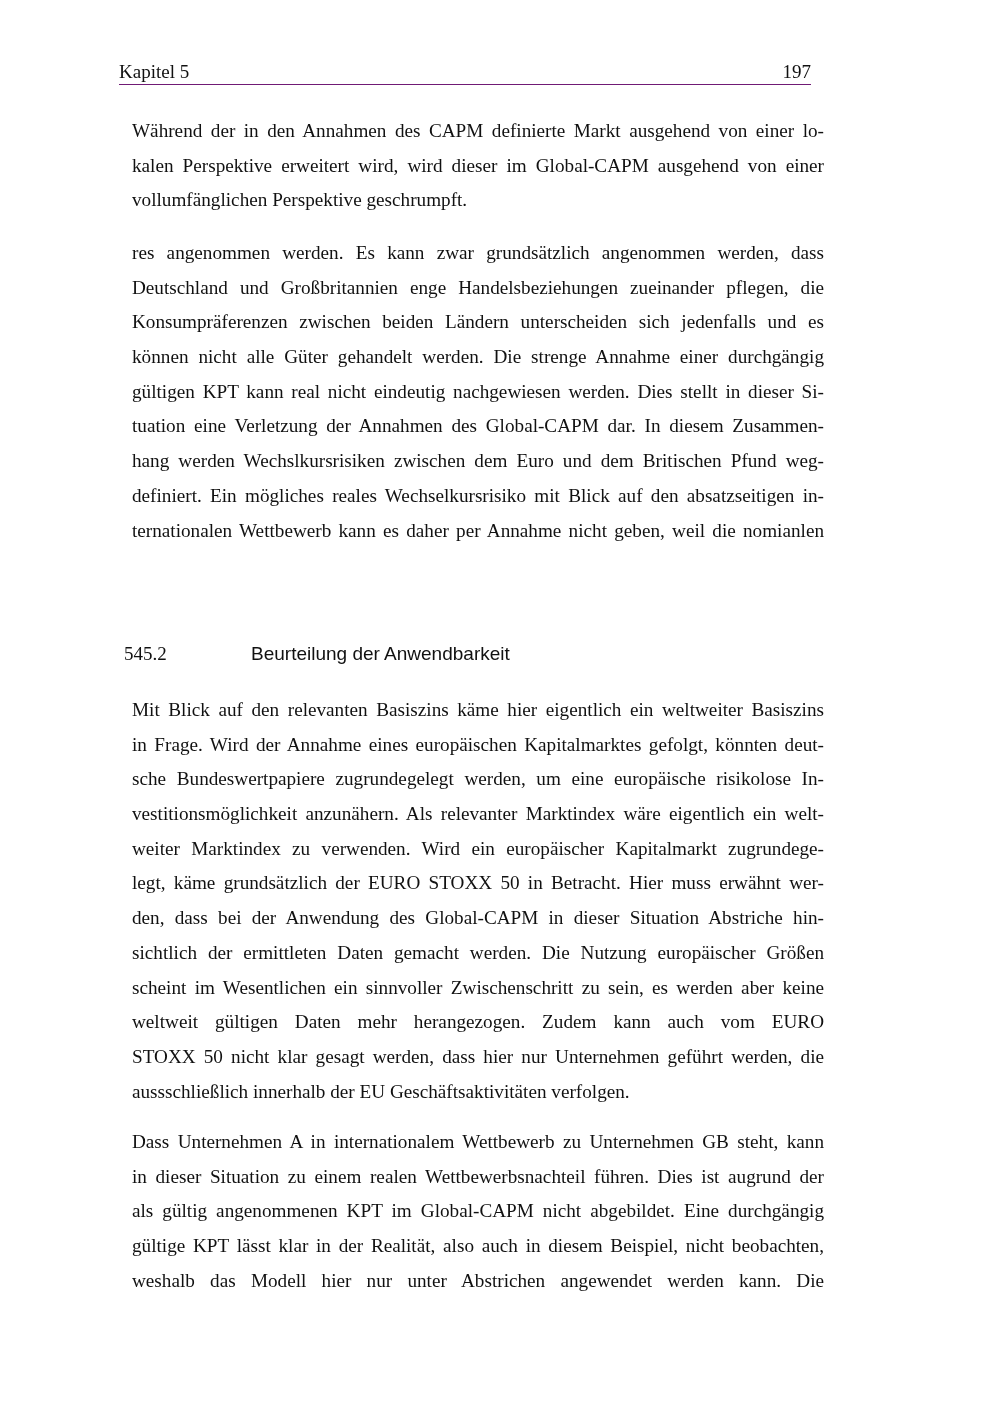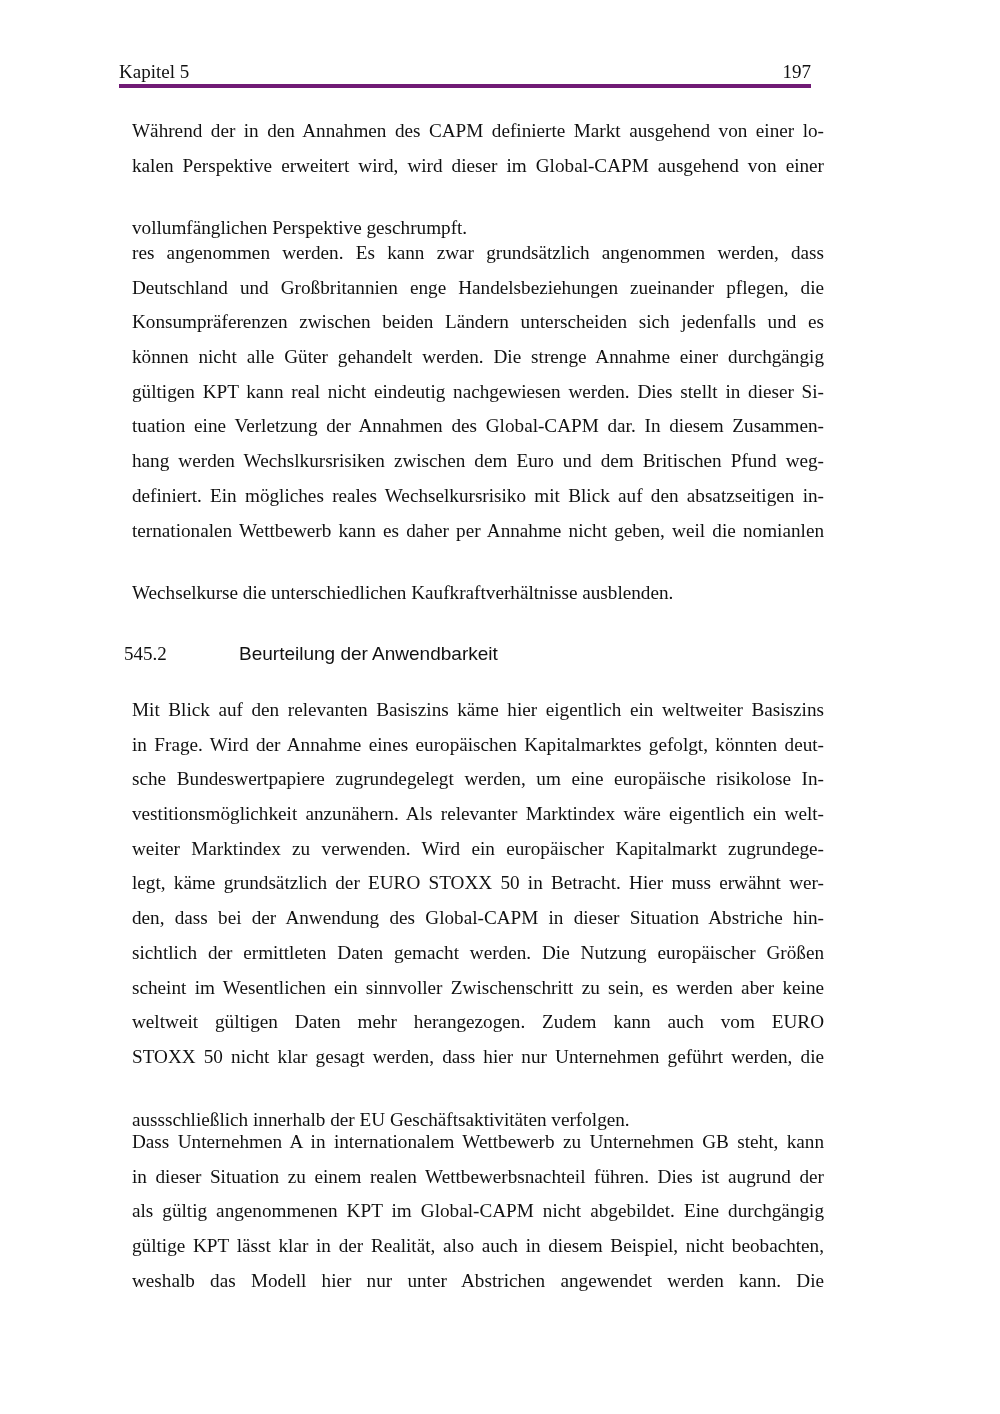--- a/index.html
+++ b/index.html
@@ -20,21 +20,21 @@
       left: 119px;
       top: 0;
       width: 692px;
     }
     .running-head {
       position: absolute;
       left: 0;
       top: 60px;
       width: 692px;
       height: 24px;
-      border-bottom: 4px solid #701a75;
+      border-bottom: 1px solid #701a75;
       font-size: 19px;
       line-height: 24px;
     }
     .running-head .chapter {
       position: absolute;
       left: 0;
       top: 0;
     }
     .running-head .page-number {
       position: absolute;
@@ -52,40 +52,39 @@
       line-height: 34.7px;
       font-size: 19.2px;
       text-align: justify;
       text-align-last: justify;
       white-space: nowrap;
       overflow: visible;
       word-spacing: 0;
     }
     .line.last {
       text-align-last: left;
-      margin-top: 28px;
     }
     .heading {
       position: absolute;
       left: 0;
       top: 640px;
       width: 692px;
       font-family: "Liberation Sans", "DejaVu Sans", sans-serif;
       font-size: 19px;
       line-height: 28px;
       color: #111111;
     }
     .heading .num {
       position: absolute;
       left: 5px;
       font-family: Liberation Serif, serif;
     }
     .heading .title {
       position: absolute;
-      left: 120px;
+      left: 132px;
     }
   </style>
 </head>
 <body>
 
 <div class="page">
 
   <div class="running-head">
     <span class="chapter">Kapitel 5</span>
     <span class="page-number">197</span>
@@ -100,21 +99,20 @@
   <div class="block" style="top:236px;">
     <span class="line">res angenommen werden. Es kann zwar grundsätzlich angenommen werden, dass</span>
     <span class="line">Deutschland und Großbritannien enge Handelsbeziehungen zueinander pflegen, die</span>
     <span class="line">Konsumpräferenzen zwischen beiden Ländern unterscheiden sich jedenfalls und es</span>
     <span class="line">können nicht alle Güter gehandelt werden. Die strenge Annahme einer durchgängig</span>
     <span class="line">gültigen KPT kann real nicht eindeutig nachgewiesen werden. Dies stellt in dieser Si-</span>
     <span class="line">tuation eine Verletzung der Annahmen des Global-CAPM dar. In diesem Zusammen-</span>
     <span class="line">hang werden Wechslkursrisiken zwischen dem Euro und dem Britischen Pfund weg-</span>
     <span class="line">definiert. Ein mögliches reales Wechselkursrisiko mit Blick auf den absatzseitigen in-</span>
     <span class="line">ternationalen Wettbewerb kann es daher per Annahme nicht geben, weil die nomianlen</span>
-    <span class="line last">Wechselkurse die unterschiedlichen Kaufkraftverhältnisse ausblenden.</span>
   </div>
 
   <div class="heading">
     <span class="num">545.2</span>
     <span class="title">Beurteilung der Anwendbarkeit</span>
   </div>
 
   <div class="block" style="top:693px;">
     <span class="line">Mit Blick auf den relevanten Basiszins käme hier eigentlich ein weltweiter Basiszins</span>
     <span class="line">in Frage. Wird der Annahme eines europäischen Kapitalmarktes gefolgt, könnten deut-</span>

